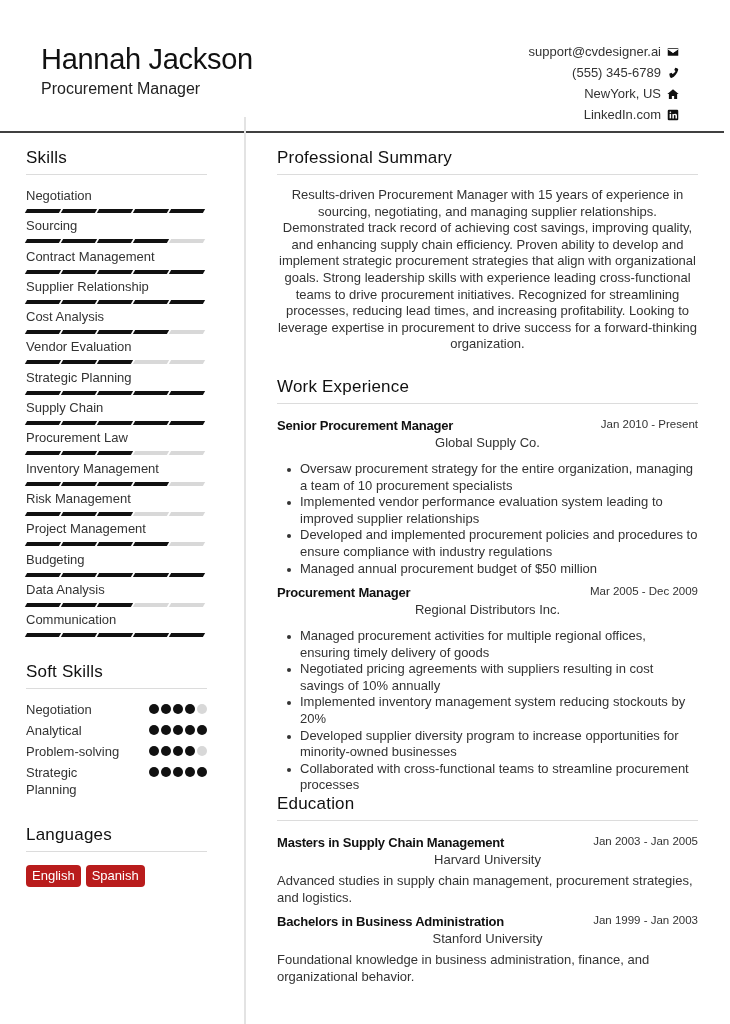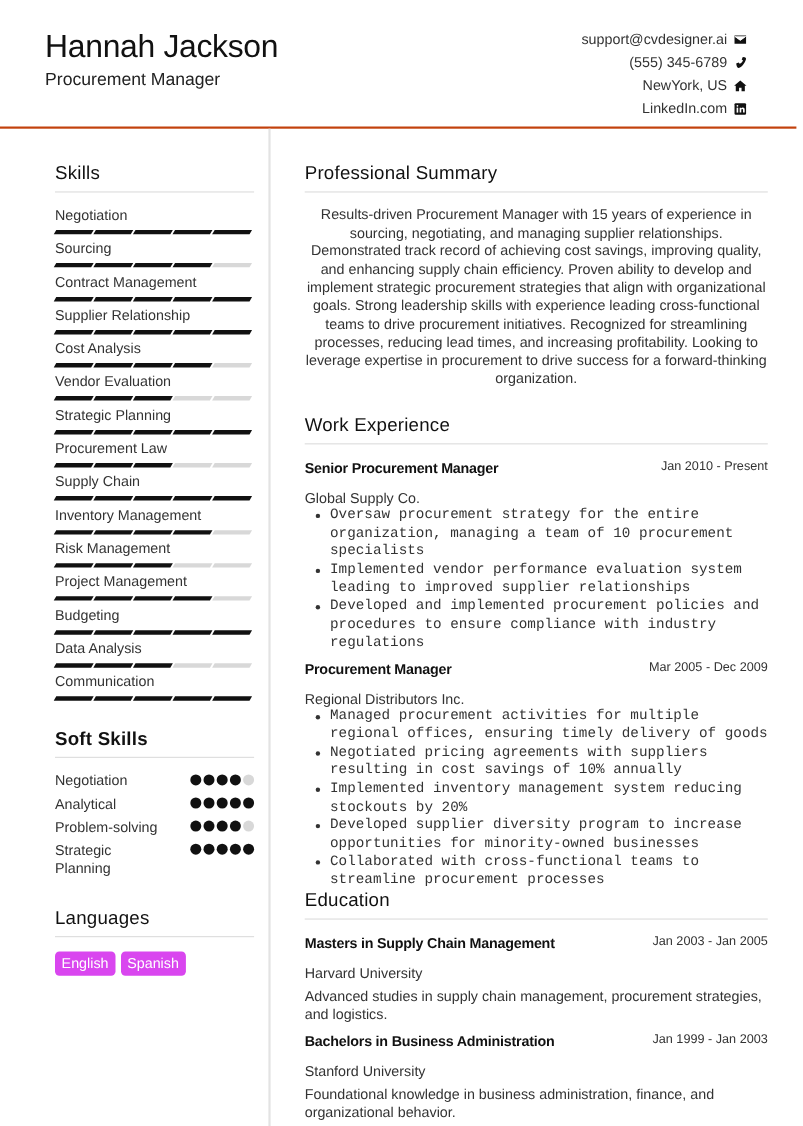--- a/index.html
+++ b/index.html
@@ -1,59 +1,59 @@
 <!DOCTYPE html>
 <html><head>
 <meta charset="utf-8">
 <style>
   * { box-sizing: border-box; margin: 0; padding: 0; }
   html, body { width: 730px; height: 1024px; background: #fff; overflow: hidden; }
   body { font-family: "Liberation Sans", "DejaVu Sans", sans-serif; color: #222; position: relative; }
 
-  .header { position: absolute; left: 0; top: 0; width: 724px; height: 117px; border-bottom: 2px solid #c2410c; }
+  .header { position: absolute; left: 0; top: 16px; width: 724px; height: 117px; border-bottom: 2px solid #404040; }
   .name { position: absolute; left: 41px; top: 27px; font-size: 29px; font-weight: 500; color: #111; letter-spacing: -0.3px; }
   .role { position: absolute; left: 41px; top: 64px; font-size: 16px; color: #222; }
   .contact { position: absolute; right: 45px; top: 25px; text-align: right; }
   .contact-row { display: flex; justify-content: flex-end; align-items: center; height: 21px; font-size: 13px; color: #333; }
   .contact-row .icon { width: 12px; height: 12px; margin-left: 6px; display: inline-flex; align-items: center; justify-content: center; }
   .contact-row svg { width: 12px; height: 12px; fill: #111; }
 
   .vdivider { position: absolute; left: 244px; top: 117px; width: 2px; height: 907px; background: #e3e3e3; }
 
-  .sidebar { position: absolute; left: 50px; top: 148px; width: 181px; }
+  .sidebar { position: absolute; left: 26px; top: 148px; width: 181px; }
   .sec-title { font-size: 17px; font-weight: 500; color: #111; padding-bottom: 6px; border-bottom: 1px solid #dcdcdc; letter-spacing: 0.2px; }
   .skills-list { margin-top: 13px; }
   .skill { height: 30.3px; }
   .skill-label { font-size: 13px; color: #333; line-height: 16px; }
   .bar { display: flex; gap: 2px; margin-top: 5px; }
   .seg { width: 34px; height: 4px; background: #111; transform: skewX(-30deg); }
   .seg.off { background: #d8d8d8; }
 
-  .soft-title { margin-top: 20px; font-weight: bold; }
+  .soft-title { margin-top: 20px; }
   .soft-list { margin-top: 12px; }
   .soft { display: flex; justify-content: space-between; align-items: flex-start; margin-bottom: 4px; }
   .soft-label { font-size: 13px; color: #333; line-height: 17px; width: 100px; }
   .dots { display: flex; gap: 2px; margin-top: 3px; }
   .dot { width: 10px; height: 10px; border-radius: 50%; background: #111; }
   .dot.off { background: #d8d8d8; }
 
   .lang-title { margin-top: 27px; }
   .langs { display: flex; gap: 5px; margin-top: 13px; }
-  .lang { background: #d946ef; color: #fff; font-size: 13px; padding: 3px 6px; border-radius: 4px; line-height: 16px; }
+  .lang { background: #b91c1c; color: #fff; font-size: 13px; padding: 3px 6px; border-radius: 4px; line-height: 16px; }
 
   .main { position: absolute; left: 277px; top: 148px; width: 421px; }
   .para { font-size: 13px; line-height: 16.6px; color: #333; margin-top: 12px; text-align: center; }
   .work-title { margin-top: 24px; }
   .job { margin-top: 14px; }
   .job + .job { margin-top: 8px; }
   .job-head { display: flex; justify-content: space-between; align-items: flex-start; }
   .job-title { font-size: 13px; font-weight: 700; color: #111; letter-spacing: -0.2px; }
   .job-date { font-size: 11.5px; color: #333; }
-  .job-org { font-size: 13px; color: #333; margin-top: 12px; }
-  .bullets { margin-top: 0; padding-left: 23px; list-style: none; font-family: Liberation Mono, monospace; }
+  .job-org { font-size: 13px; color: #333; margin-top: 2px; text-align: center; }
+  .bullets { margin-top: 11px; padding-left: 23px; list-style: none; }
   .bullets li { font-size: 13px; line-height: 16.6px; color: #333; position: relative; }
   .bullets li::before { content: ""; position: absolute; left: -13px; top: 7px; width: 4px; height: 4px; border-radius: 50%; background: #333; }
   .edu-title { }
   .edu { margin-top: 14px; }
   .edu + .edu { margin-top: 8px; }
   .edu-desc { font-size: 13px; line-height: 16.6px; color: #333; margin-top: 6px; }
 </style>
 </head>
 <body>
 
@@ -169,37 +169,37 @@
         <div class="skill-label">Strategic Planning</div>
         <div class="bar">
           <span class="seg"></span>
           <span class="seg"></span>
           <span class="seg"></span>
           <span class="seg"></span>
           <span class="seg"></span>
         </div>
       </div>
       <div class="skill">
+        <div class="skill-label">Supply Chain</div>
+        <div class="bar">
+          <span class="seg"></span>
+          <span class="seg"></span>
+          <span class="seg"></span>
+          <span class="seg"></span>
+          <span class="seg"></span>
+        </div>
+      </div>
+      <div class="skill">
         <div class="skill-label">Procurement Law</div>
         <div class="bar">
           <span class="seg"></span>
           <span class="seg"></span>
           <span class="seg"></span>
           <span class="seg off"></span>
           <span class="seg off"></span>
-        </div>
-      </div>
-      <div class="skill">
-        <div class="skill-label">Supply Chain</div>
-        <div class="bar">
-          <span class="seg"></span>
-          <span class="seg"></span>
-          <span class="seg"></span>
-          <span class="seg"></span>
-          <span class="seg"></span>
         </div>
       </div>
       <div class="skill">
         <div class="skill-label">Inventory Management</div>
         <div class="bar">
           <span class="seg"></span>
           <span class="seg"></span>
           <span class="seg"></span>
           <span class="seg"></span>
           <span class="seg off"></span>
@@ -317,20 +317,21 @@
       <div class="job">
         <div class="job-head">
           <span class="job-title">Senior Procurement Manager</span>
           <span class="job-date">Jan 2010 - Present</span>
         </div>
         <div class="job-org">Global Supply Co.</div>
         <ul class="bullets">
           <li>Oversaw procurement strategy for the entire organization, managing a team of 10 procurement specialists</li>
           <li>Implemented vendor performance evaluation system leading to improved supplier relationships</li>
           <li>Developed and implemented procurement policies and procedures to ensure compliance with industry regulations</li>
+          <li>Managed annual procurement budget of $50 million</li>
         </ul>
       </div>
       <div class="job">
         <div class="job-head">
           <span class="job-title">Procurement Manager</span>
           <span class="job-date">Mar 2005 - Dec 2009</span>
         </div>
         <div class="job-org">Regional Distributors Inc.</div>
         <ul class="bullets">
           <li>Managed procurement activities for multiple regional offices, ensuring timely delivery of goods</li>

